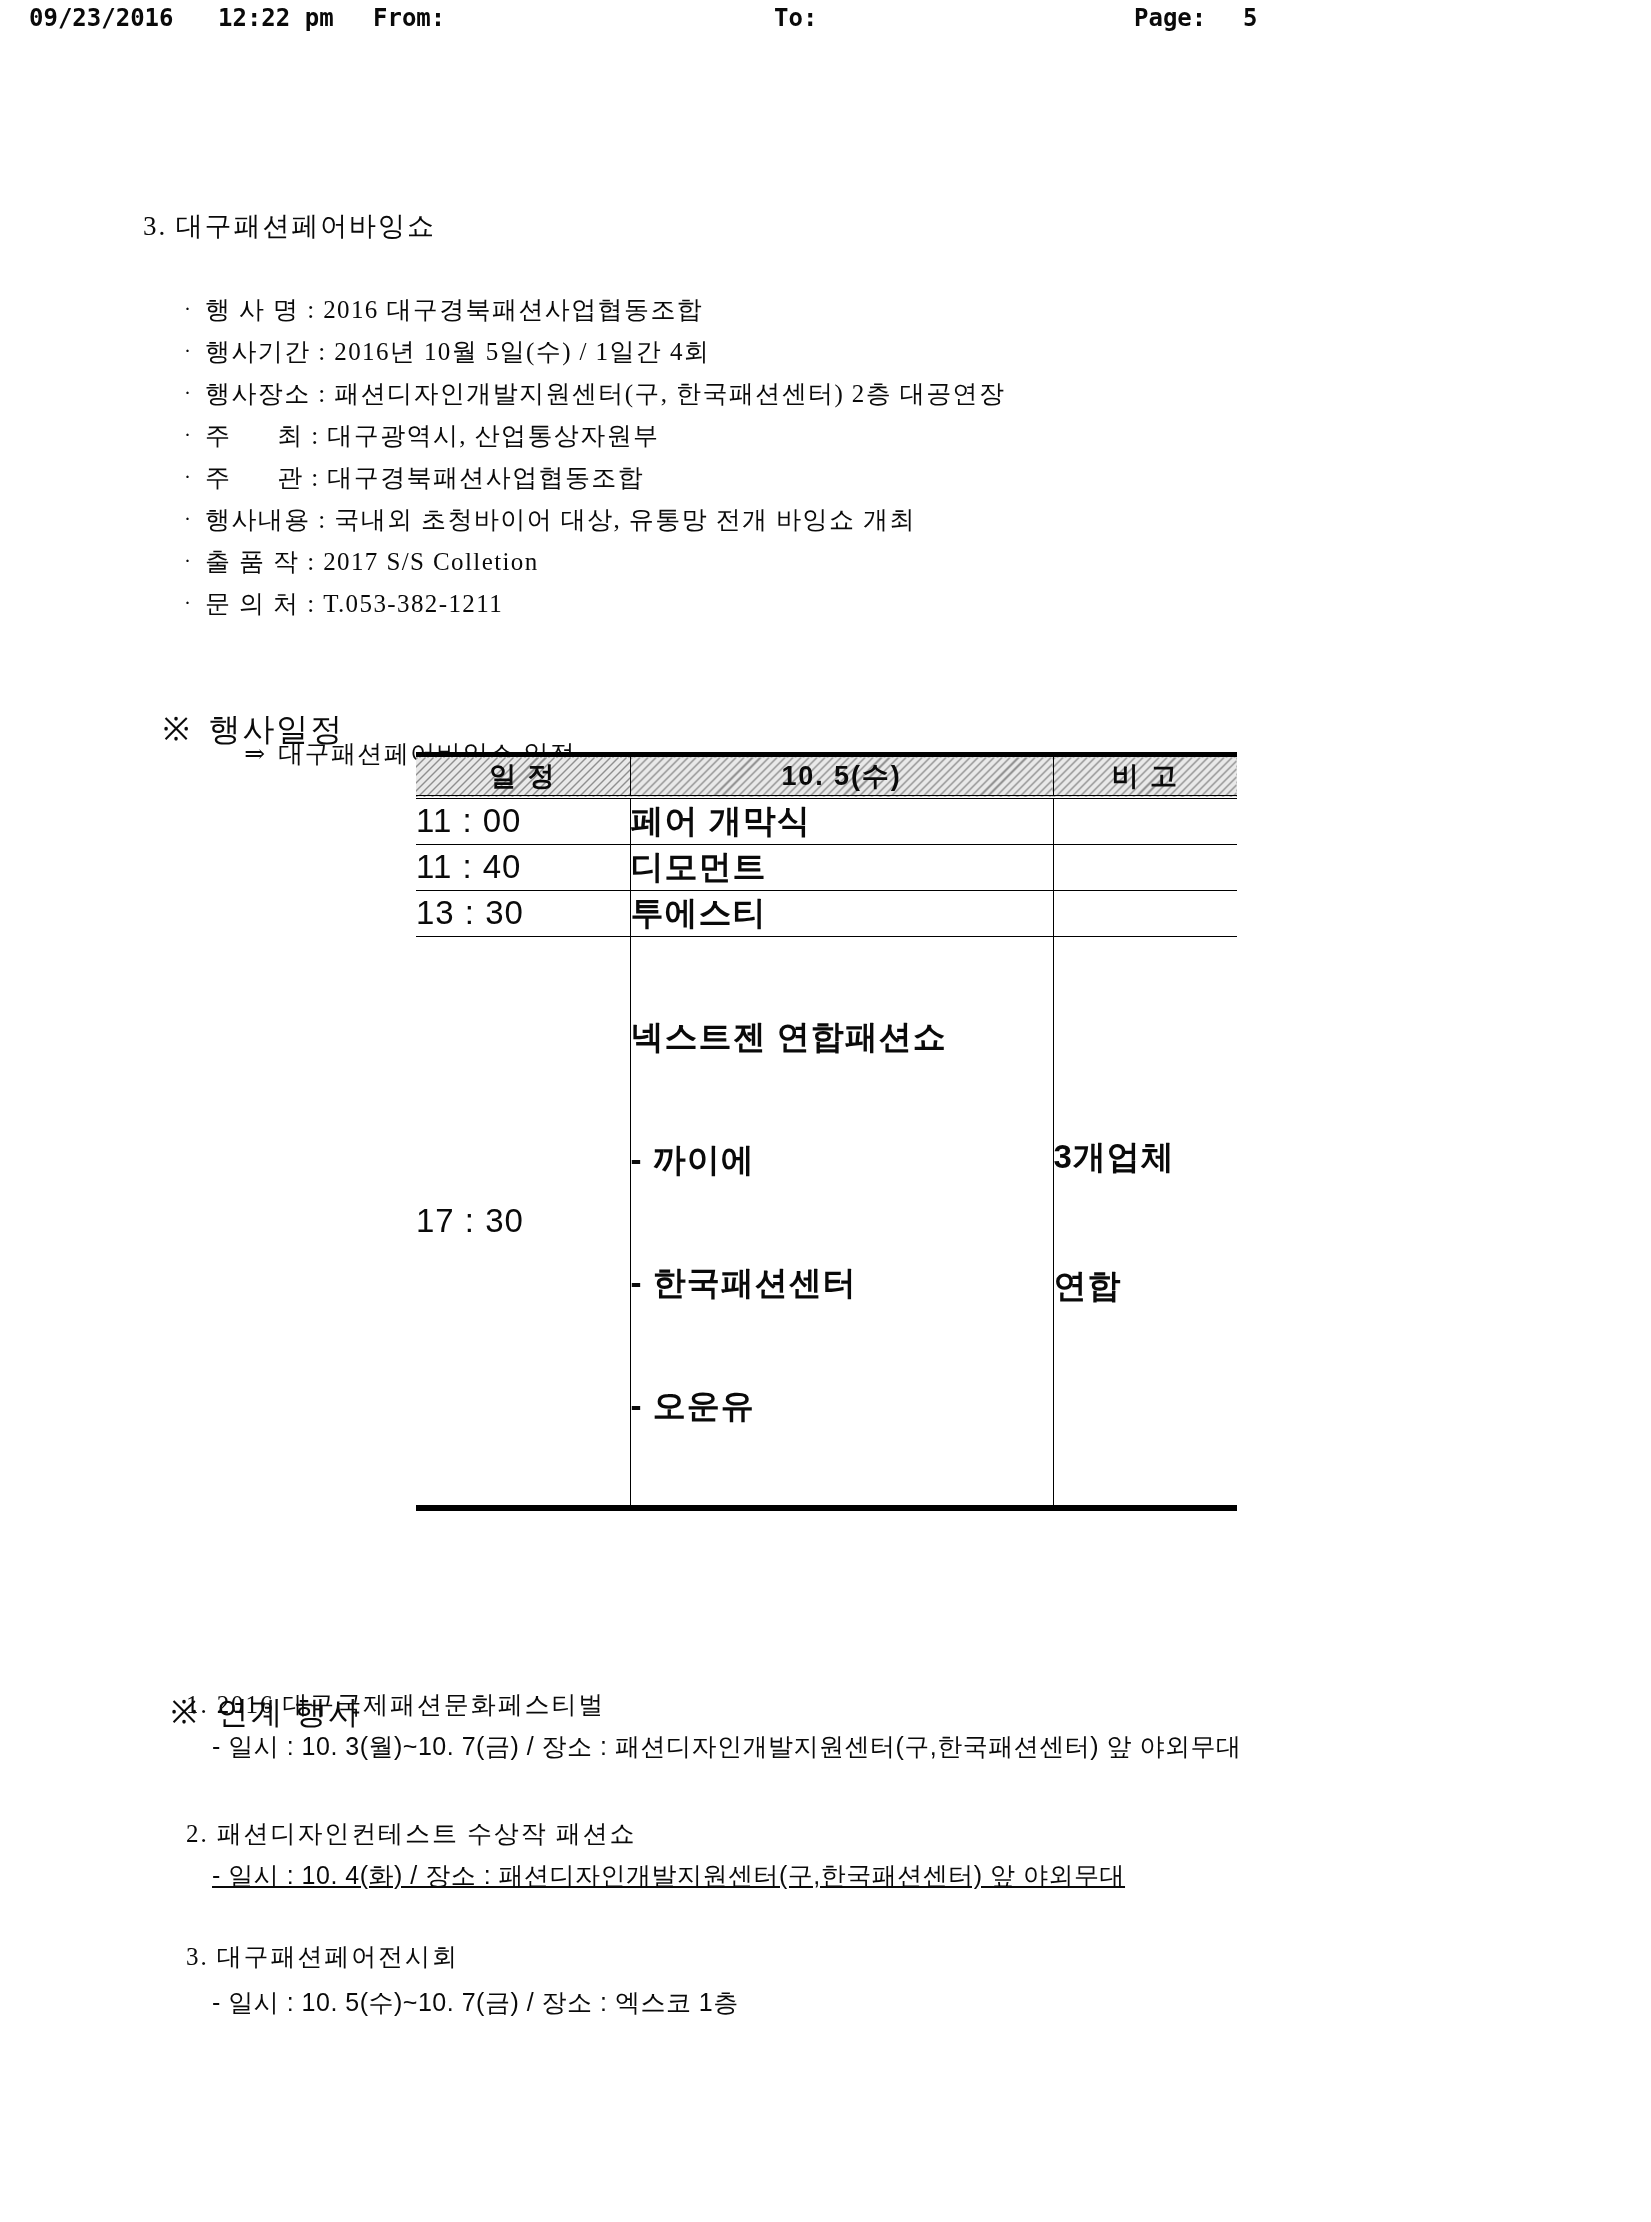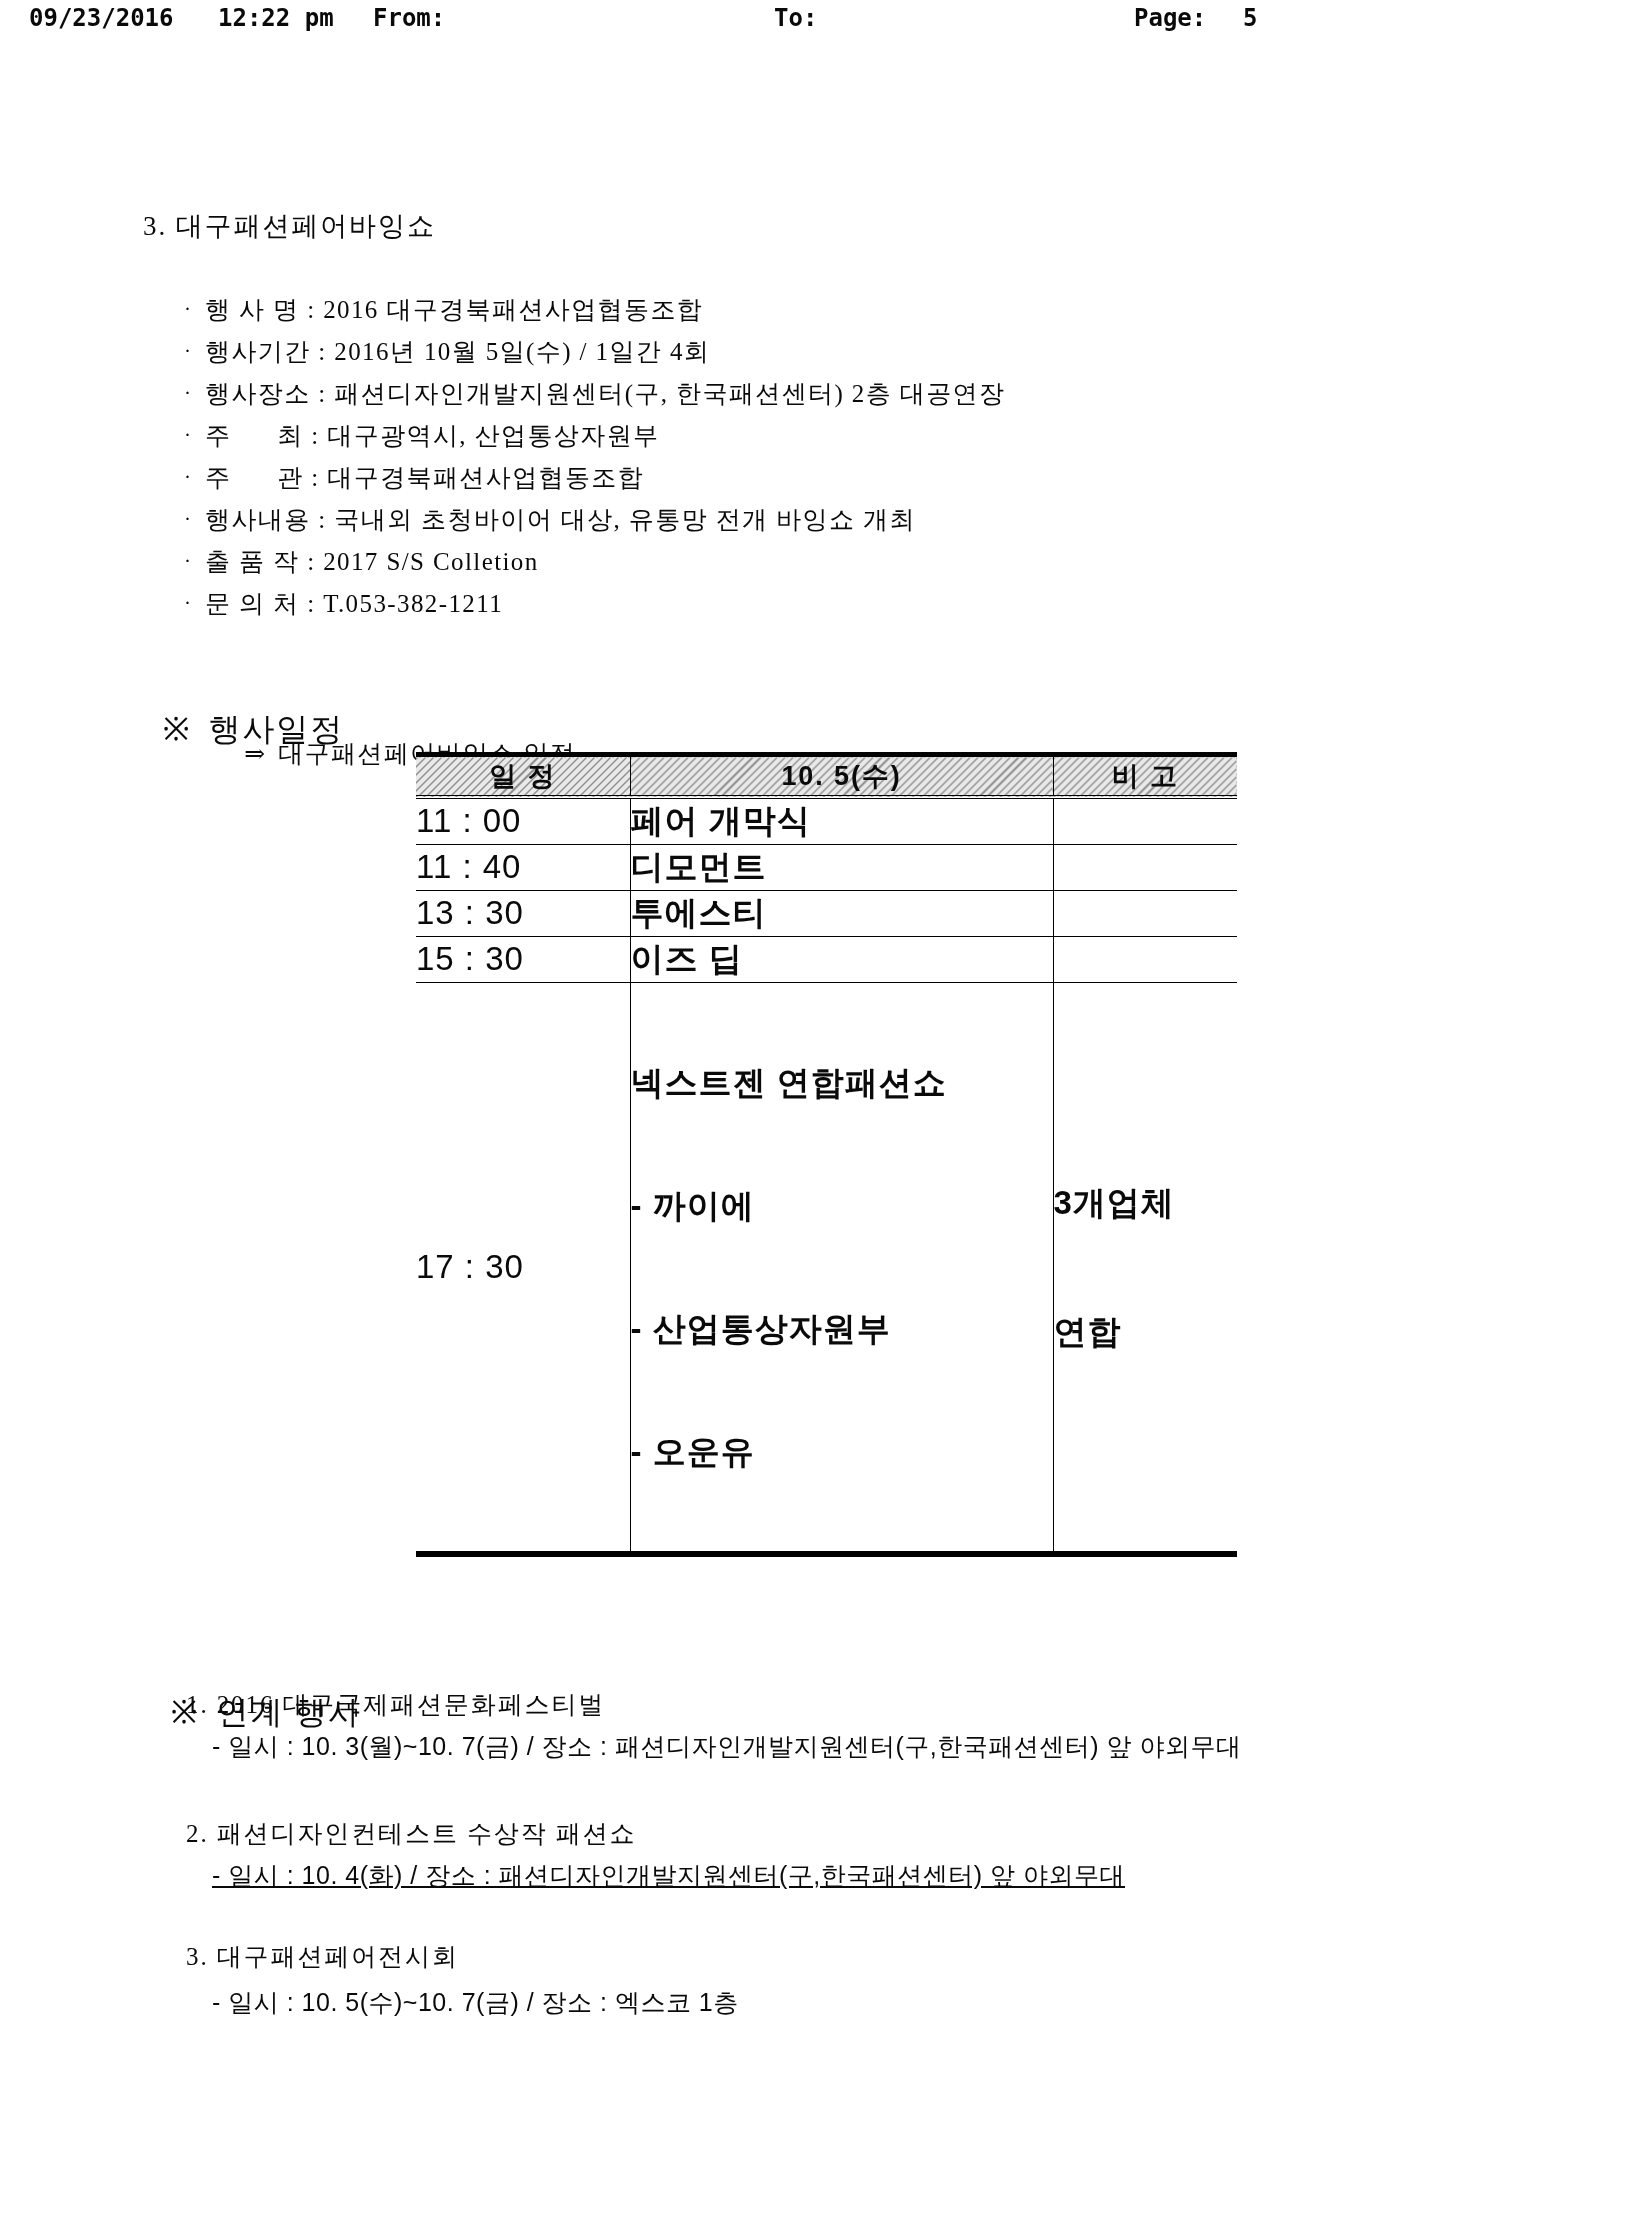--- a/index.html
+++ b/index.html
@@ -181,31 +181,26 @@
       <tr>
         <td class="time-cell vline">11 : 40</td>
         <td class="event-cell vline">디모먼트</td>
         <td class="note-cell"></td>
       </tr>
       <tr>
         <td class="time-cell vline">13 : 30</td>
         <td class="event-cell vline">투에스티</td>
         <td class="note-cell"></td>
       </tr>
-      <tr>
-        <td class="time-cell vline">15 : 30</td>
-        <td class="event-cell vline">이즈 딥</td>
-        <td class="note-cell"></td>
-      </tr>
       <tr class="tall-row">
         <td class="time-cell vline">17 : 30</td>
         <td class="event-cell vline">
           <div class="event-line">넥스트젠 연합패션쇼</div>
           <div class="event-line">- 까이에</div>
-          <div class="event-line">- 산업통상자원부</div>
+          <div class="event-line">- 한국패션센터</div>
           <div class="event-line">- 오운유</div>
         </td>
         <td class="note-cell">
           <div class="note-line">3개업체</div>
           <div class="note-line">연합</div>
         </td>
       </tr>
     </tbody>
   </table>
 </div>

